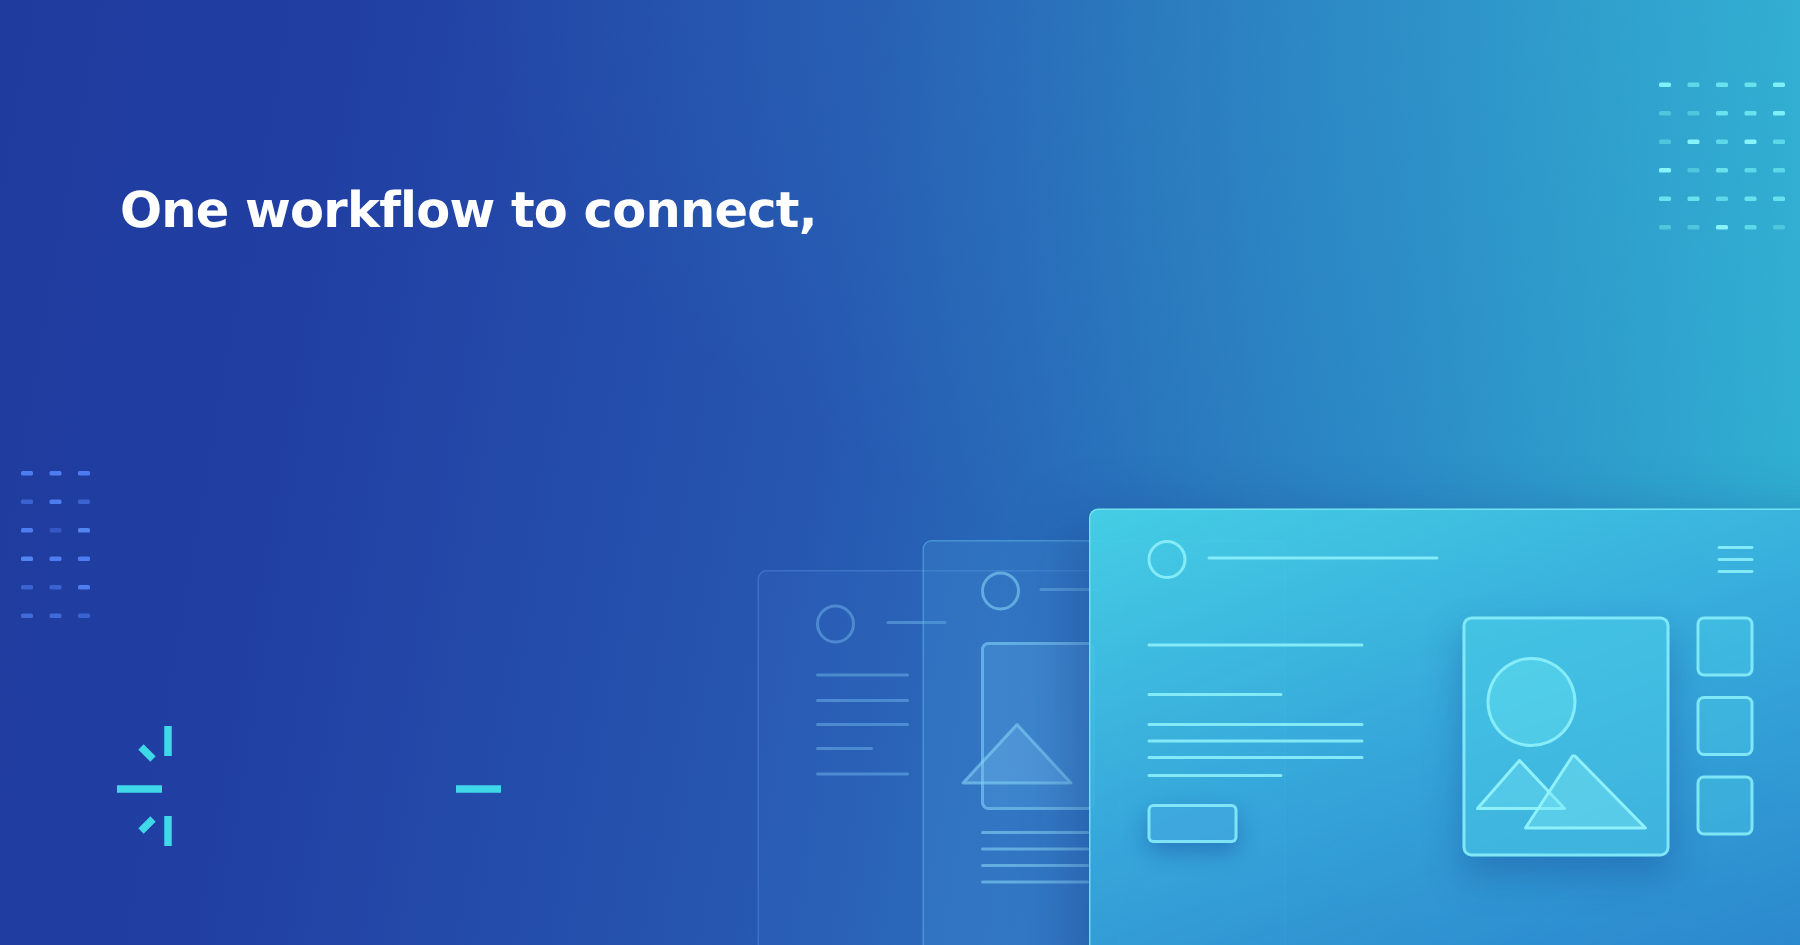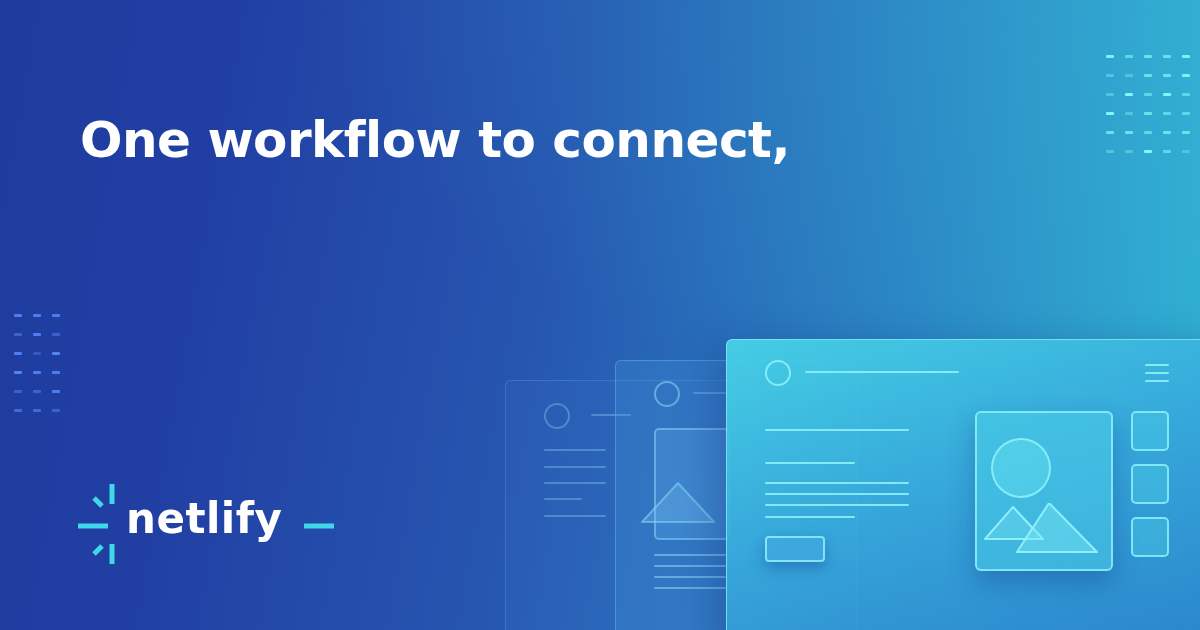--- a/index.html
+++ b/index.html
@@ -8,21 +8,21 @@
     position: relative; width: 1200px; height: 630px; overflow: hidden;
     background: linear-gradient(100deg, #1f3b9e 0%, #213fa3 18%, #2656b0 45%, #2a86c4 75%, #30b4d3 100%);
   }
   .banner::after {
     content: ""; position: absolute; inset: 0; pointer-events: none;
     background: radial-gradient(ellipse at 110% -10%, rgba(60,200,220,0.35) 0%, rgba(60,200,220,0) 55%);
   }
   .headline {
     position: absolute; left: 80px; top: 108px; z-index: 3;
     color: #ffffff; font-family: "DejaVu Sans", sans-serif; font-weight: 700;
-    font-size: 50px; line-height: 64px; letter-spacing: -0.5px;
+    font-size: 33px; line-height: 64px; letter-spacing: -0.5px;
   }
   .headline div { white-space: nowrap; }
 
   .dots { position: absolute; display: grid; gap: 0; z-index: 2; }
   .dot { width: 8px; height: 3px; border-radius: 1px; }
 
   .logo { position: absolute; left: 78px; top: 484px; width: 260px; height: 80px; z-index: 3; }
   .logo-text {
     position: absolute; left: 48px; top: 10px; color: #fff;
     font-family: "DejaVu Sans", sans-serif; font-weight: 700; font-size: 42px; letter-spacing: 0.5px;
@@ -116,21 +116,20 @@
     <svg width="260" height="80" viewBox="0 0 260 80">
       <g stroke="#3fd8e8" stroke-width="5" stroke-linecap="butt">
         <line x1="34" y1="0" x2="34" y2="20"></line>
         <line x1="34" y1="60" x2="34" y2="80"></line>
         <line x1="0" y1="42" x2="30" y2="42"></line>
         <line x1="16" y1="14" x2="24" y2="22"></line>
         <line x1="16" y1="70" x2="24" y2="62"></line>
         <line x1="226" y1="42" x2="256" y2="42"></line>
       </g>
     </svg>
-    <span class="logo-text">netlify</span>
   </div>
 
   <div class="card back1">
     <div class="circle dim" style="left:38px; top:22px; width:22px; height:22px;"></div>
     <div class="line dim" style="left:85px; top:33px; width:40px;"></div>
     <div class="line dim" style="left:38px; top:68px; width:62px;"></div>
     <div class="line dim" style="left:38px; top:85px; width:62px;"></div>
     <div class="line dim" style="left:38px; top:101px; width:62px;"></div>
     <div class="line dim" style="left:38px; top:117px; width:38px;"></div>
     <div class="line dim" style="left:38px; top:134px; width:62px;"></div>

